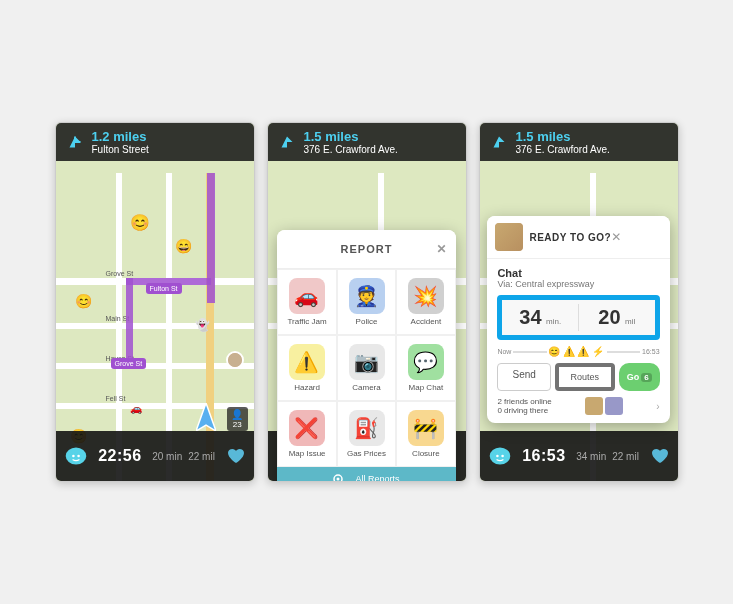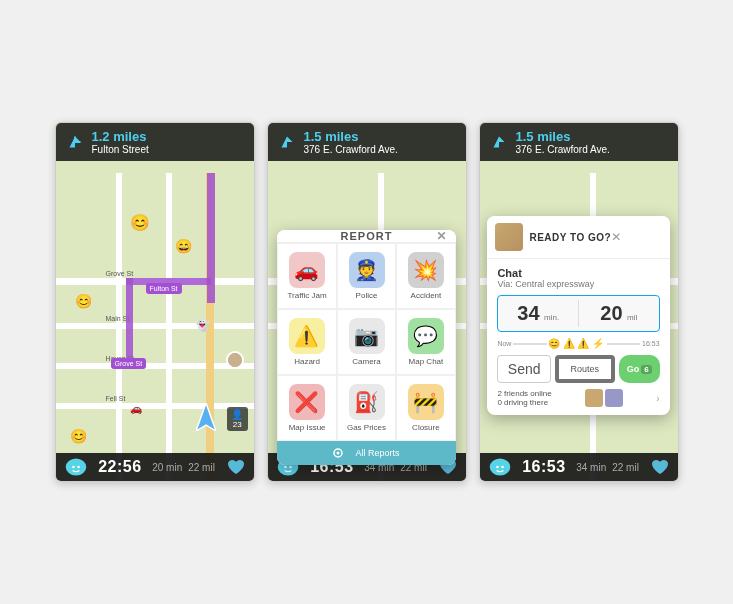--- a/index.html
+++ b/index.html
@@ -59,21 +59,21 @@
       color: #4dd0f0;
     }
     .nav-street {
       font-size: 10px;
       color: #fff;
     }
     .bottom-bar {
       position: absolute;
       bottom: 0; left: 0; right: 0;
       background: rgba(20,20,20,0.9);
-      height: 28px;
+      height: 50px;
       display: flex;
       align-items: center;
       justify-content: space-between;
       padding: 0 8px;
       z-index: 10;
     }
     .bottom-time {
       font-size: 16px;
       font-weight: bold;
       color: #fff;
@@ -141,21 +141,21 @@
       right: 5%;
       background: #fff;
       border-radius: 8px;
       z-index: 20;
       box-shadow: 0 4px 16px rgba(0,0,0,0.3);
       overflow: hidden;
     }
     .report-header {
       background: #fff;
       text-align: center;
-      padding: 0;
+      padding: 13px;
       font-size: 11px;
       font-weight: bold;
       color: #555;
       letter-spacing: 1px;
       border-bottom: 1px solid #eee;
       position: relative;
     }
     .report-close {
       position: absolute;
       right: 8px;
@@ -260,21 +260,21 @@
       font-size: 9px;
       color: #777;
       margin-bottom: 6px;
     }
     .ready-stats-row {
       display: flex;
       background: #f8f8f8;
       border-radius: 4px;
       overflow: hidden;
       margin-bottom: 6px;
-      border: 1px solid #0ea5e9;
+      border: 5px solid #0ea5e9;
     }
     .ready-stat {
       flex: 1;
       text-align: center;
       padding: 6px 4px;
     }
     .ready-stat-val {
       font-size: 20px;
       font-weight: bold;
       color: #333;
@@ -305,21 +305,21 @@
       display: flex;
       gap: 4px;
       margin-bottom: 6px;
     }
     .btn-send {
       flex: 1;
       background: #fff;
       border: 1px solid #ccc;
       border-radius: 4px;
       padding: 5px;
-      font-size: 14px;
+      font-size: 10px;
       color: #555;
       text-align: center;
       cursor: pointer;
     }
     .btn-routes {
       flex: 1;
       background: #fff;
       border: 4px solid #737373;
       border-radius: 4px;
       padding: 5px;

